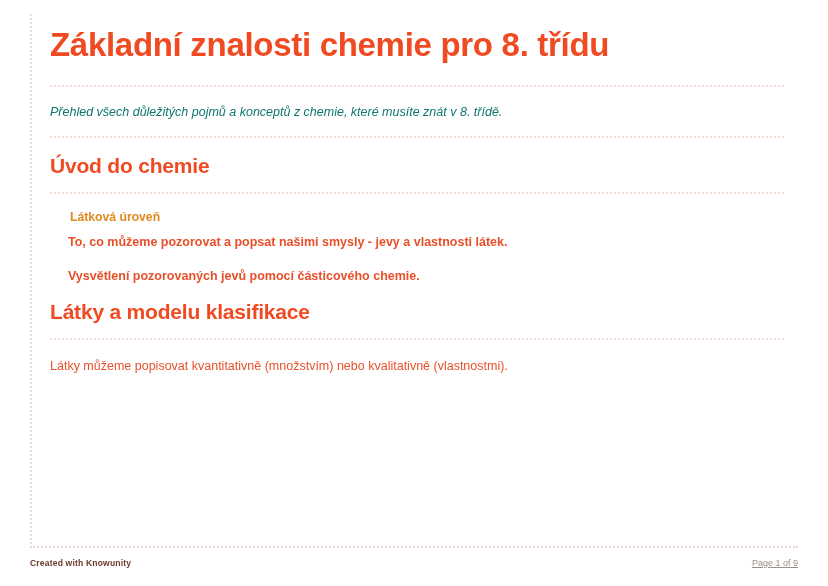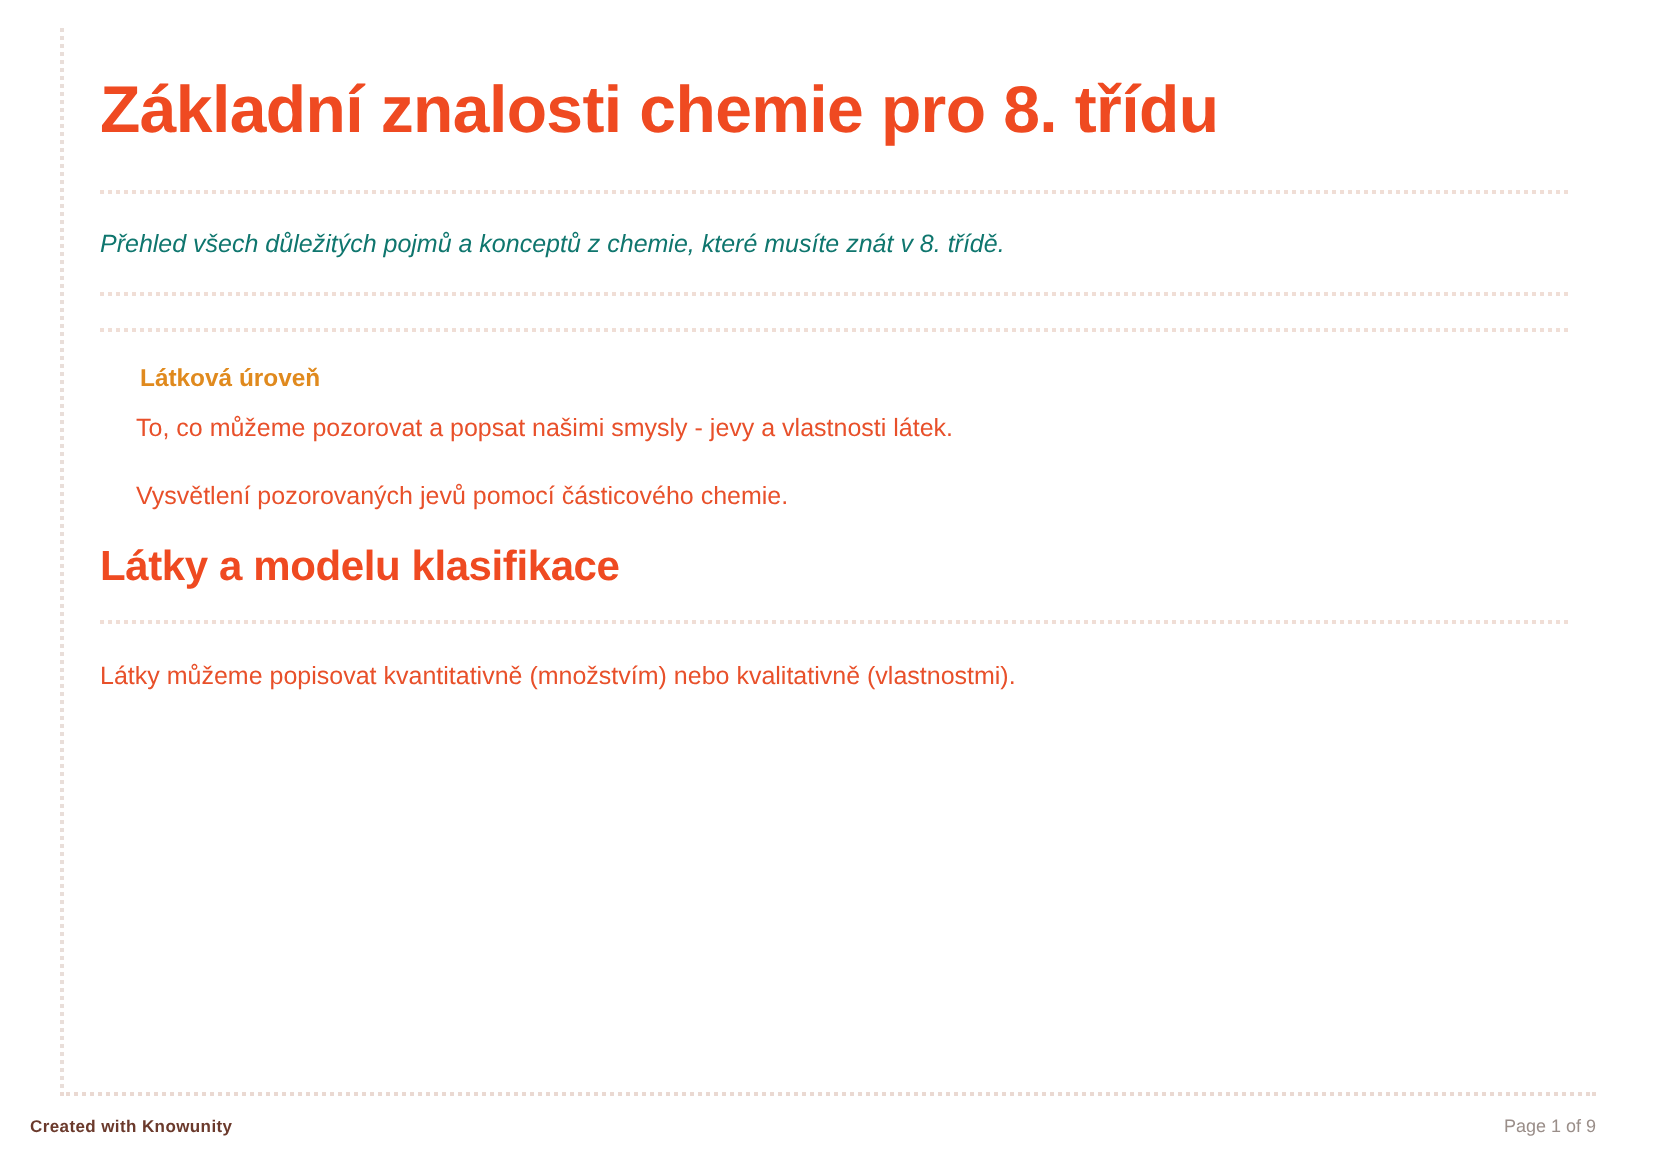--- a/index.html
+++ b/index.html
@@ -32,21 +32,21 @@
     position: absolute;
     left: 50px;
     top: 26px;
     right: 44px;
   }
   h1.doc-title {
     font-size: 33px;
     line-height: 1.18;
     font-weight: 700;
     color: #ef4a21;
-    margin: 10px 0 20px 0;
+    margin: 0 0 20px 0;
     letter-spacing: -0.3px;
   }
   .subtitle {
     font-size: 12.5px;
     font-style: italic;
     color: #0f766e;
     margin: 0 0 6px 0;
     line-height: 1.5;
   }
   .divider {
@@ -73,69 +73,72 @@
     font-weight: 700;
     color: #e08a1e;
     margin: 0 0 8px 0;
     padding-left: 20px;
   }
   .term-def {
     font-size: 12.5px;
     color: #e8502a;
     line-height: 1.6;
     margin: 0 0 14px 18px;
+    font-weight: bold;
   }
   .footer {
     position: absolute;
     left: 0;
     right: 0;
     bottom: 0;
     height: 40px;
   }
   .footer-rule {
     position: absolute;
     left: 30px;
     right: 30px;
     top: 0;
     border-top: 2px dotted #ead9d2;
   }
   .footer-left {
     position: absolute;
-    left: 15px;
+    left: 30px;
     top: 12px;
     font-size: 8.5px;
     font-weight: 700;
     color: #6b3a2c;
     letter-spacing: 0.2px;
   }
   .footer-right {
     position: absolute;
     right: 30px;
     top: 12px;
     font-size: 9px;
     color: #9a8e89;
+    text-decoration: underline;
   }
 </style>
 </head>
 <body>
 
 <div class="page">
 
   <div class="left-rule"></div>
 
   <div class="content">
 
     <h1 class="doc-title">Základní znalosti chemie pro 8. třídu</h1>
 
     <hr class="divider">
 
     <p class="subtitle">Přehled všech důležitých pojmů a konceptů z chemie, které musíte znát v 8. třídě.</p>
 
     <hr class="divider">
 
+    <h2 class="section-title">Úvod do chemie</h2>
 
     <hr class="divider">
 
 
     <p class="term">Látková úroveň</p>
     <p class="term-def">To, co můžeme pozorovat a popsat našimi smysly - jevy a vlastnosti látek.</p>
 
     <p class="term-def">Vysvětlení pozorovaných jevů pomocí částicového chemie.</p>
 
     <h2 class="section-title">Látky a modelu klasifikace</h2>

